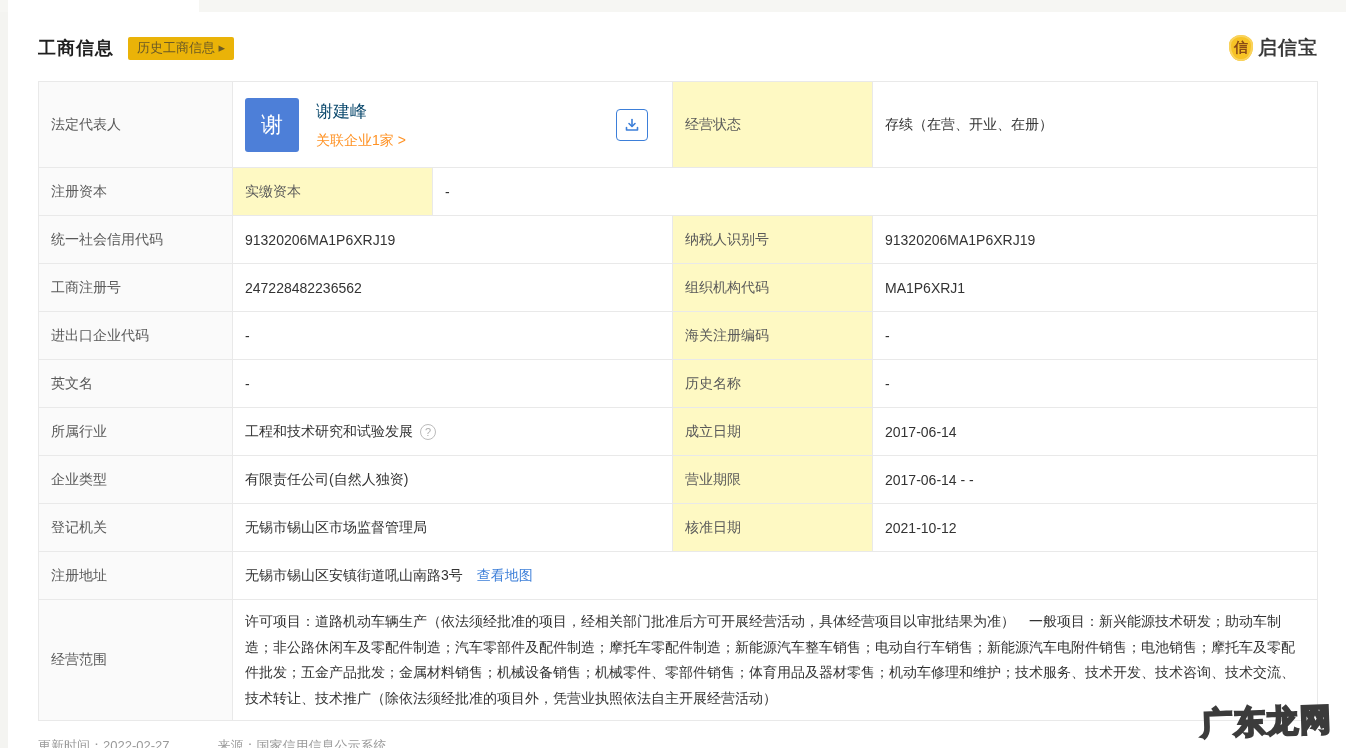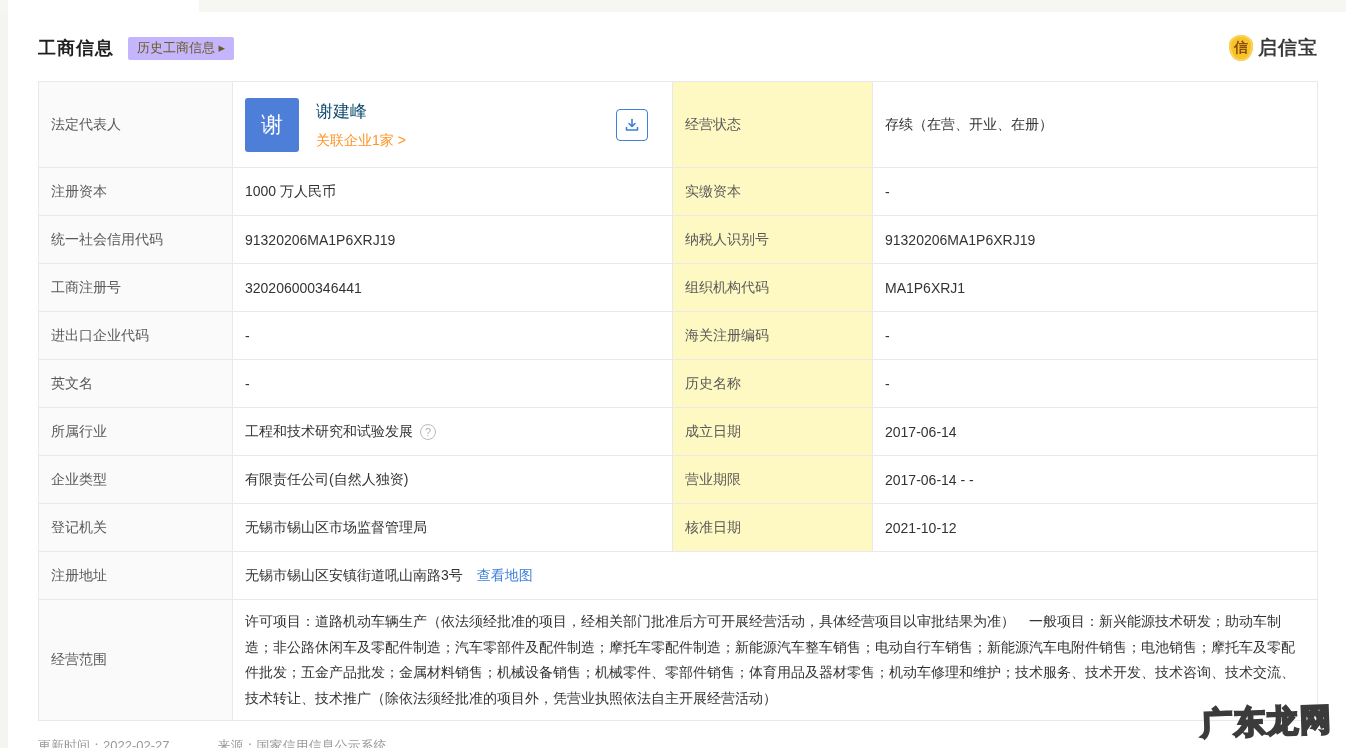--- a/index.html
+++ b/index.html
@@ -12,21 +12,21 @@
   }
   
   .top-strip { height:12px; width:100%; background:#f6f6f3; position:relative; }
   .top-strip .tab-remnant { position:absolute; left:8px; top:0; width:191px; height:12px; background:#ffffff; }
 
   .card { margin-left:8px; background:#ffffff; height:736px; position:relative; padding:21px 28px 0 30px; }
 
   .card-header { display:flex; align-items:center; height:30px; margin-bottom:18px; }
   .page-title { font-size:18px; font-weight:bold; color:#1f1f1f; letter-spacing:1px;font-family:Liberation Serif, serif; }
   .history-badge {
-    margin-left:14px; background:#c4b5fd; color:#6b5a26;
+    margin-left:14px; background:#eab308; color:#6b5a26;
     font-size:13px; padding:3px 9px 4px; border-radius:2px; cursor:pointer; line-height:16px;
   }
   .brand { margin-left:auto; display:flex; align-items:center; cursor:pointer; }
   .brand-shield {
     width:24px; height:26px; background:#f7c325; margin-right:5px;
     border-radius:12px 12px 11px 11px / 10px 10px 15px 15px;
     display:flex; align-items:center; justify-content:center;
     color:#8a4a15; font-size:14px; font-weight:bold;
     box-shadow: inset 0 0 0 2px #f9d35e;
   }
@@ -118,35 +118,34 @@
             </svg>
           </div>
         </div>
       </div>
       <div class="cell cell-label2">经营状态</div>
       <div class="cell cell-value2">存续（在营、开业、在册）</div>
     </div>
 
     <div class="t-row">
       <div class="cell cell-label">注册资本</div>
-      <div class="cell cell-value">1000 万人民币</div>
       <div class="cell cell-label2">实缴资本</div>
       <div class="cell cell-value2">-</div>
     </div>
 
     <div class="t-row">
       <div class="cell cell-label">统一社会信用代码</div>
       <div class="cell cell-value">91320206MA1P6XRJ19</div>
       <div class="cell cell-label2">纳税人识别号</div>
       <div class="cell cell-value2">91320206MA1P6XRJ19</div>
     </div>
 
     <div class="t-row">
       <div class="cell cell-label">工商注册号</div>
-      <div class="cell cell-value">320206000346441</div>
+      <div class="cell cell-value">247228482236562</div>
       <div class="cell cell-label2">组织机构代码</div>
       <div class="cell cell-value2">MA1P6XRJ1</div>
     </div>
 
     <div class="t-row">
       <div class="cell cell-label">进出口企业代码</div>
       <div class="cell cell-value">-</div>
       <div class="cell cell-label2">海关注册编码</div>
       <div class="cell cell-value2">-</div>
     </div>

